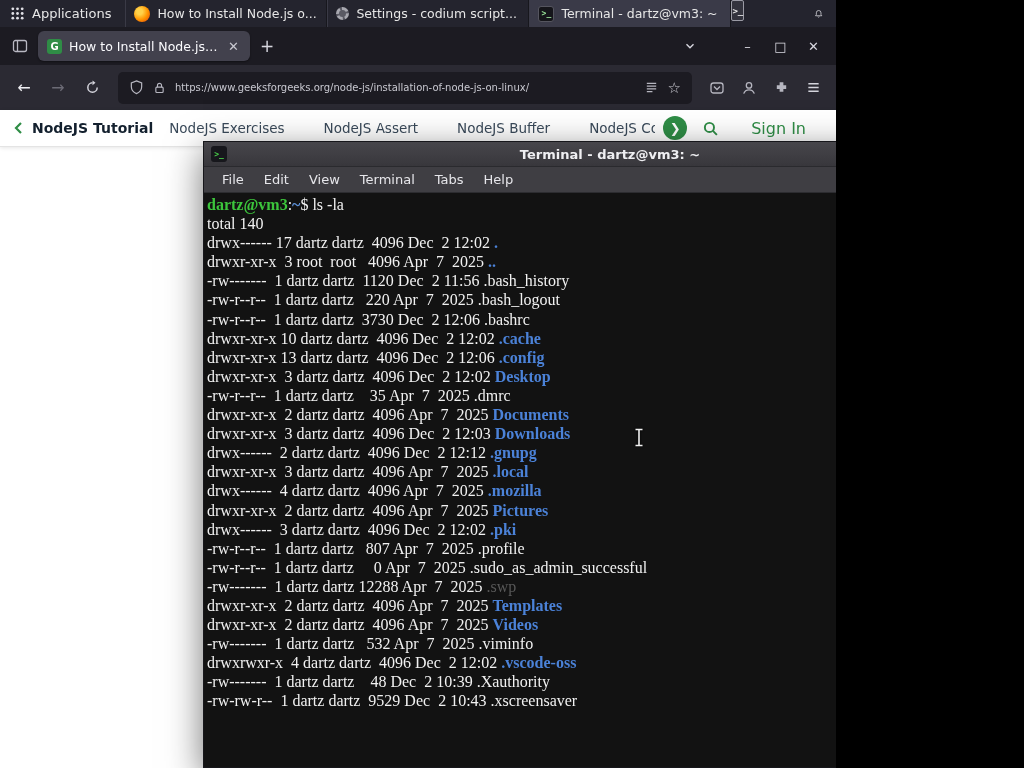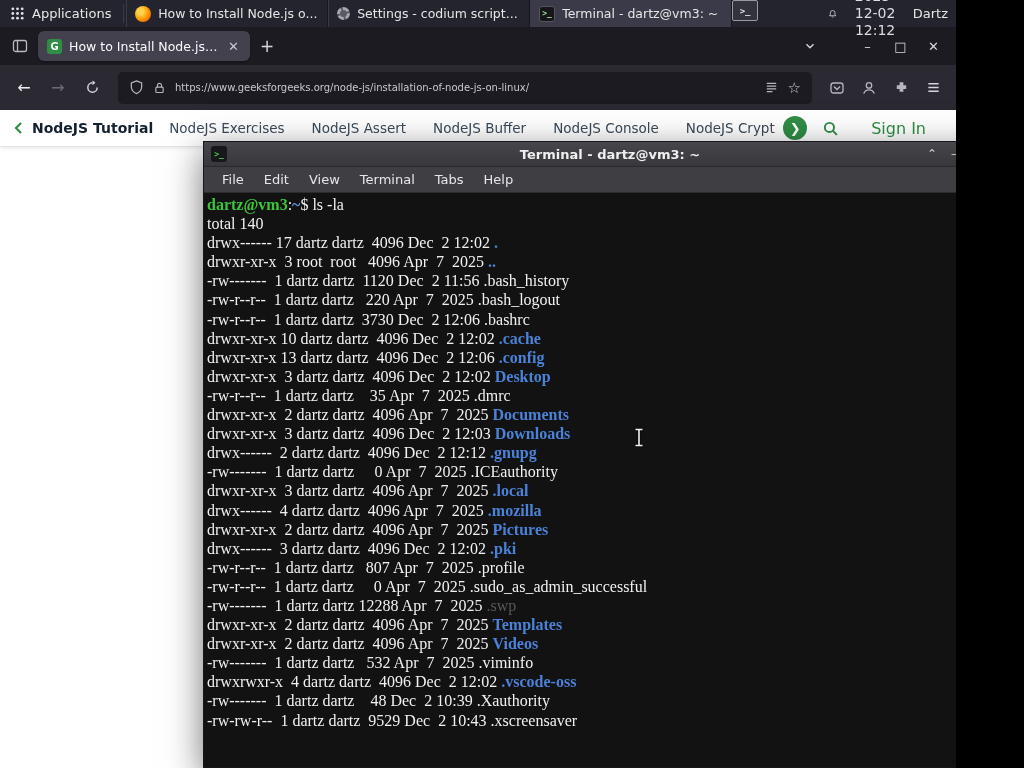--- a/index.html
+++ b/index.html
@@ -1,17 +1,17 @@
 <!DOCTYPE html>
 <html><head>
 <meta charset="utf-8">
 <style>
   * { margin:0; padding:0; box-sizing:border-box; }
   body { background:#000; }
-  .screen { position:relative; width:956px; height:768px; overflow:hidden;
+  .screen { position:relative; width:836px; height:768px; overflow:hidden;
             background:#ffffff; font-family:"DejaVu Sans", sans-serif; }
 
   
   .taskbar { position:absolute; top:0; left:0; right:0; height:27px;
              background:#24242e; display:flex; align-items:stretch;
              color:#e6e6e6; font-size:13px; z-index:5; }
   .tb-app { display:flex; align-items:center; gap:7px; padding:0 10px; cursor:default; }
   .tb-sep { width:1px; background:#3a3a46; margin:4px 2px; }
   .tb-windows { display:flex; align-items:stretch; }
   .tb-win { width:202px; display:flex; align-items:center; gap:7px; padding:0 8px;
@@ -57,21 +57,21 @@
   .url-text { flex:1; color:#c9c9d1; font-size:10px; white-space:nowrap; overflow:hidden;
               text-overflow:ellipsis; text-decoration:underline; text-underline-offset:3px; }
   .url-star { color:#c9c9d1; font-size:15px; }
   .chromeico { width:30px; height:30px; display:flex; align-items:center; justify-content:center; border-radius:4px; }
 
   
   .gfgnav { position:absolute; top:110px; left:0; right:0; height:37px; background:#ffffff;
             border-bottom:1px solid #e4e4e4; box-shadow:0 1px 4px rgba(0,0,0,.10);
             display:flex; align-items:center; padding:0 12px; color:#34495e; font-size:13.5px; z-index:2; }
   .gfg-active { font-weight:bold; color:#13202e; margin:0 16px 0 6px; font-size:14px; white-space:nowrap; }
-  .gfg-items { display:flex; gap:27px; flex:1; overflow:hidden; white-space:nowrap;align-items:center; }
+  .gfg-items { display:flex; gap:39px; flex:1; overflow:hidden; white-space:nowrap;align-items:center; }
   .gfg-item { color:#3a4a5a; }
   .gfg-circle { width:24px; height:24px; border-radius:50%; background:#2f8d46; color:#fff;
                 display:flex; align-items:center; justify-content:center; font-size:13px; flex:0 0 auto; margin:0 8px; }
   .gfg-search { width:30px; height:30px; display:flex; align-items:center; justify-content:center; }
   .gfg-signin { color:#2f8d46; font-weight:500; font-size:16px; margin:0 18px 0 26px; white-space:nowrap; }
 
   
   .termwin { position:absolute; left:203px; top:141px; width:814px; height:627px;
              box-shadow:0 10px 34px rgba(0,0,0,.55); border:1px solid #17171b; z-index:4;
              display:flex; flex-direction:column; }
@@ -277,21 +277,20 @@
           <div class="tline"><span>-rw-------  1 dartz dartz  1120 Dec  2 11:56 </span><span>.bash_history</span></div>
           <div class="tline"><span>-rw-r--r--  1 dartz dartz   220 Apr  7  2025 </span><span>.bash_logout</span></div>
           <div class="tline"><span>-rw-r--r--  1 dartz dartz  3730 Dec  2 12:06 </span><span>.bashrc</span></div>
           <div class="tline"><span>drwxr-xr-x 10 dartz dartz  4096 Dec  2 12:02 </span><span class="tdir">.cache</span></div>
           <div class="tline"><span>drwxr-xr-x 13 dartz dartz  4096 Dec  2 12:06 </span><span class="tdir">.config</span></div>
           <div class="tline"><span>drwxr-xr-x  3 dartz dartz  4096 Dec  2 12:02 </span><span class="tdir">Desktop</span></div>
           <div class="tline"><span>-rw-r--r--  1 dartz dartz    35 Apr  7  2025 </span><span>.dmrc</span></div>
           <div class="tline"><span>drwxr-xr-x  2 dartz dartz  4096 Apr  7  2025 </span><span class="tdir">Documents</span></div>
           <div class="tline"><span>drwxr-xr-x  3 dartz dartz  4096 Dec  2 12:03 </span><span class="tdir">Downloads</span></div>
           <div class="tline"><span>drwx------  2 dartz dartz  4096 Dec  2 12:12 </span><span class="tdir">.gnupg</span></div>
-          <div class="tline"><span>-rw-------  1 dartz dartz     0 Apr  7  2025 </span><span>.ICEauthority</span></div>
           <div class="tline"><span>drwxr-xr-x  3 dartz dartz  4096 Apr  7  2025 </span><span class="tdir">.local</span></div>
           <div class="tline"><span>drwx------  4 dartz dartz  4096 Apr  7  2025 </span><span class="tdir">.mozilla</span></div>
           <div class="tline"><span>drwxr-xr-x  2 dartz dartz  4096 Apr  7  2025 </span><span class="tdir">Pictures</span></div>
           <div class="tline"><span>drwx------  3 dartz dartz  4096 Dec  2 12:02 </span><span class="tdir">.pki</span></div>
           <div class="tline"><span>-rw-r--r--  1 dartz dartz   807 Apr  7  2025 </span><span>.profile</span></div>
           <div class="tline"><span>-rw-r--r--  1 dartz dartz     0 Apr  7  2025 </span><span>.sudo_as_admin_successful</span></div>
           <div class="tline"><span>-rw-------  1 dartz dartz 12288 Apr  7  2025 </span><span class="tdim">.swp</span></div>
           <div class="tline"><span>drwxr-xr-x  2 dartz dartz  4096 Apr  7  2025 </span><span class="tdir">Templates</span></div>
           <div class="tline"><span>drwxr-xr-x  2 dartz dartz  4096 Apr  7  2025 </span><span class="tdir">Videos</span></div>
           <div class="tline"><span>-rw-------  1 dartz dartz   532 Apr  7  2025 </span><span>.viminfo</span></div>

